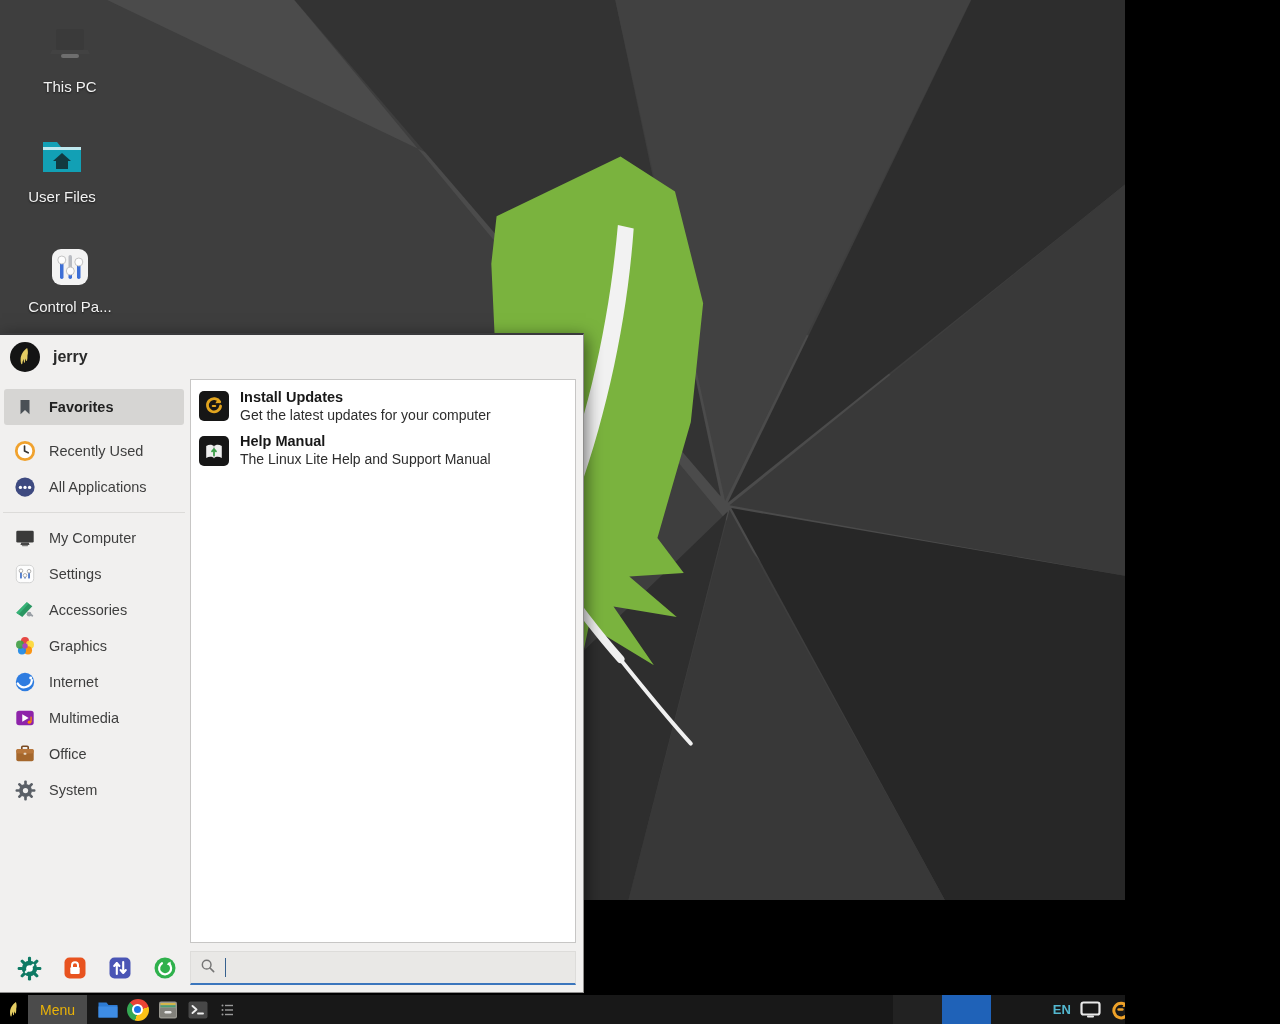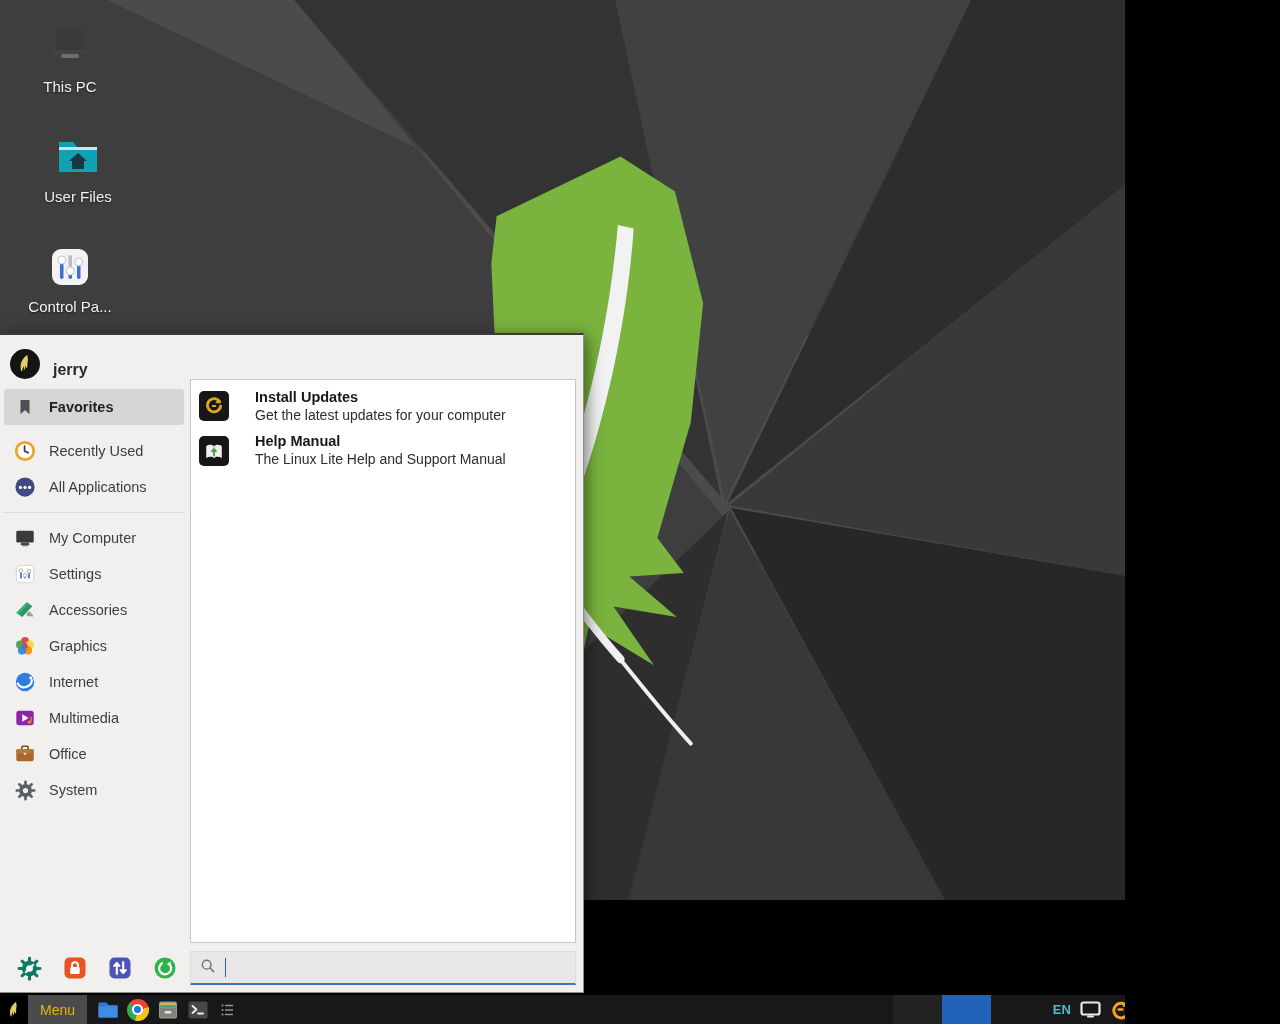--- a/index.html
+++ b/index.html
@@ -11,36 +11,36 @@
   
   .desktop-icon{position:absolute;width:92px;text-align:center;cursor:default;}
   .di-glyph{height:50px;display:flex;align-items:center;justify-content:center;}
   .di-label{margin-top:6px;font-size:15px;color:#f2f2f2;text-shadow:0 1px 2px rgba(0,0,0,.65);
     white-space:nowrap;overflow:hidden;text-overflow:ellipsis;}
 
   
   .menu{position:absolute;left:0;top:333px;width:584px;height:660px;background:#f1f0ef;
     border:1px solid #8f8e8d;border-top:2px solid #3a3a3c;border-left:none;
     box-shadow:2px 4px 16px rgba(0,0,0,.55);}
-  .menu-header{position:absolute;top:0;left:0;right:0;height:44px;display:flex;align-items:flex-end;}
+  .menu-header{position:absolute;top:0;left:0;right:0;height:44px;display:flex;align-items:center;}
   .avatar{width:30px;height:30px;margin-left:10px;border-radius:50%;background:#141414;
     display:flex;align-items:center;justify-content:center;flex:0 0 auto;}
   .username{margin-left:13px;font-size:16px;font-weight:bold;color:#2a2a2a;}
 
   .sidebar{position:absolute;top:44px;left:0;width:188px;bottom:48px;padding-top:2px;}
   .side-item{height:36px;display:flex;align-items:center;padding-left:14px;gap:13px;
     font-size:14.5px;color:#3e3e3e;cursor:default;}
   .side-item .si-ic{width:22px;height:22px;flex:0 0 auto;display:flex;align-items:center;justify-content:center;}
   .side-item.selected{background:#d6d5d3;border-radius:3px;margin:8px 4px;padding-left:10px;
     font-weight:bold;color:#212121;}
   .side-divider{border-top:1px solid #dcdbd9;margin:7px 3px;}
 
   .main-panel{position:absolute;left:190px;top:44px;width:386px;bottom:49px;background:#fff;
     border:1px solid #c7c6c5;padding:4px 0;}
-  .app-row{display:flex;align-items:center;gap:26px;padding:4px 8px;cursor:default;}
+  .app-row{display:flex;align-items:center;gap:11px;padding:4px 8px;cursor:default;}
   .app-ic{width:30px;height:30px;border-radius:5px;background:#161616;flex:0 0 auto;
     display:flex;align-items:center;justify-content:center;}
   .app-title{font-size:14.5px;font-weight:bold;color:#181818;line-height:1.3;}
   .app-sub{font-size:14px;color:#2d2d2d;line-height:1.25;}
 
   .bottom-actions{position:absolute;left:0;bottom:0;width:188px;height:48px;display:flex;
     align-items:center;gap:20px;padding-left:17px;}
   .act-btn{width:25px;height:25px;display:flex;align-items:center;justify-content:center;cursor:pointer;}
 
   .search{position:absolute;left:190px;bottom:7px;width:386px;height:34px;background:#e9e8e6;
@@ -116,21 +116,21 @@
     <div class="di-glyph">
       <svg width="48" height="46" viewBox="0 0 48 46">
         <rect x="10" y="5" width="28" height="21" rx="2" fill="#3a3a3a"></rect>
         <path d="M6 26 h36 l2 4 H4 Z" fill="#424242"></path>
         <rect x="15" y="30" width="18" height="4" rx="2" fill="#6e6e6e"></rect>
       </svg>
     </div>
     <div class="di-label">This PC</div>
   </div>
 
-  <div class="desktop-icon" style="left:32px;top:132px">
+  <div class="desktop-icon" style="left:16px;top:132px">
     <div class="di-glyph">
       <svg width="46" height="42" viewBox="0 0 46 42">
         <path d="M4 6 h14 l4 5 h20 v25 H4 Z" fill="#12a0b5"></path>
         <rect x="4" y="11" width="38" height="3" fill="#bfe9ef"></rect>
         <path d="M23 17 l9 8 h-3 v8 h-12 v-8 h-3 Z" fill="#123a40"></path>
       </svg>
     </div>
     <div class="di-label">User Files</div>
   </div>
 

